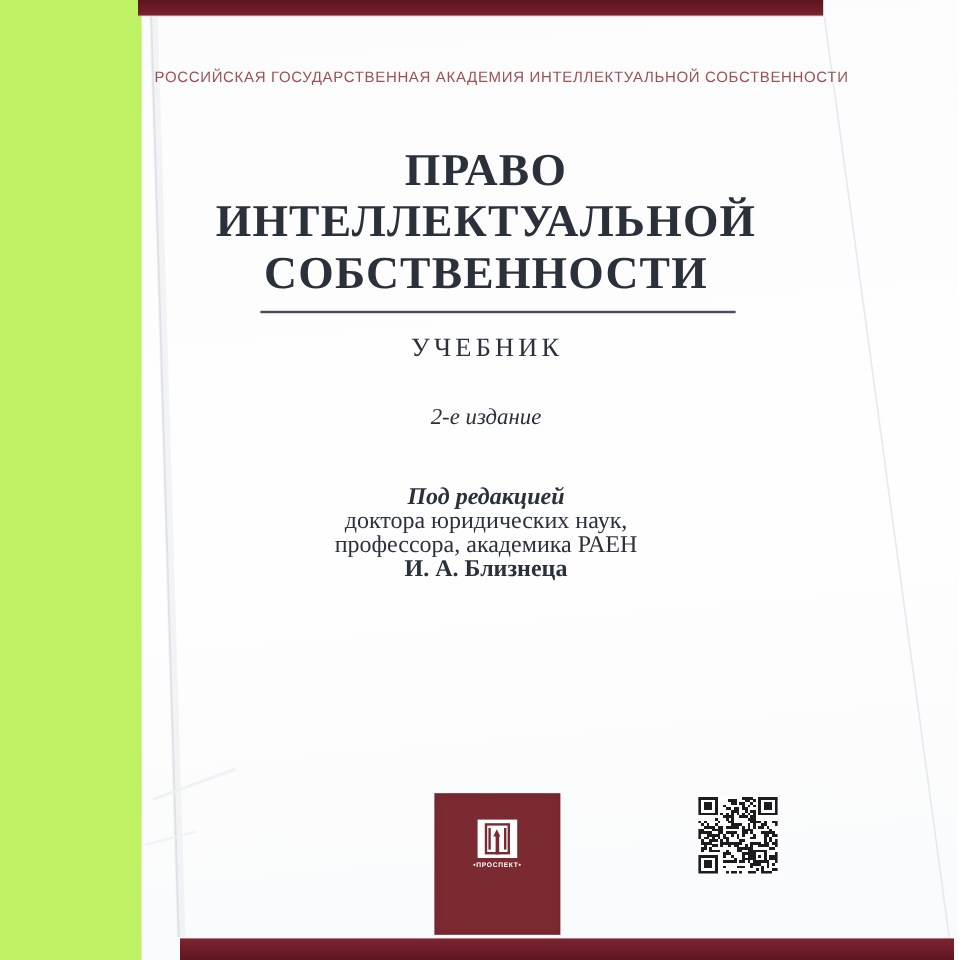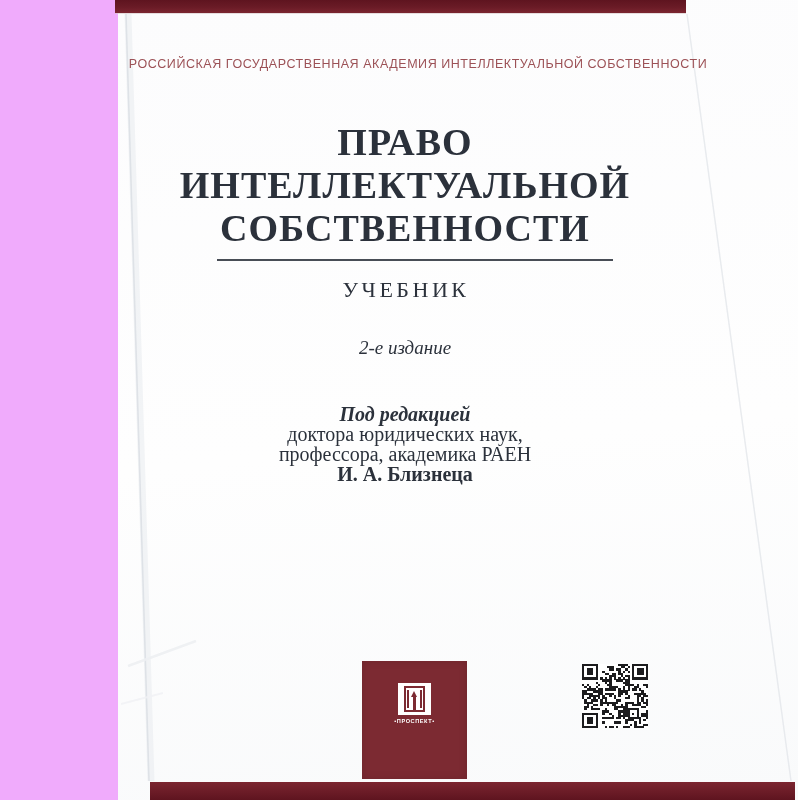--- a/index.html
+++ b/index.html
@@ -5,21 +5,21 @@
   :root{
     --edge-band:#6a1b26;
     --publisher-box:#7c2a32;
     --academy-text:#9c5156;
     --title-text:#2b313b;
     --qr-modules:#1c1c1e;
   }
   *{margin:0;padding:0;box-sizing:border-box;}
   html,body{width:800px;height:800px;overflow:hidden;background:#ffffff;}
   body{font-family:"Liberation Serif",serif;}
-  .photo{position:absolute;left:0;top:0;width:661px;height:800px;background:#f0abfc;}
+  .photo{position:absolute;left:0;top:0;width:661px;height:800px;background:#bef264;}
 
   
   .cover-sheet{position:absolute;left:118px;top:0;width:680px;height:800px;
     background:linear-gradient(175deg,#fcfcfd 0%,#fefefe 55%,#f9fafb 100%);}
 
   
   .top-edge-band{position:absolute;left:115px;top:0;width:571px;height:13px;
     background:linear-gradient(to bottom,#5e141f,var(--edge-band) 55%,#7b2530);}
   .bottom-edge-band{position:absolute;left:150px;top:782px;width:645px;height:18px;
     background:linear-gradient(to bottom,#7b2530,var(--edge-band) 60%,#5e141f);}

